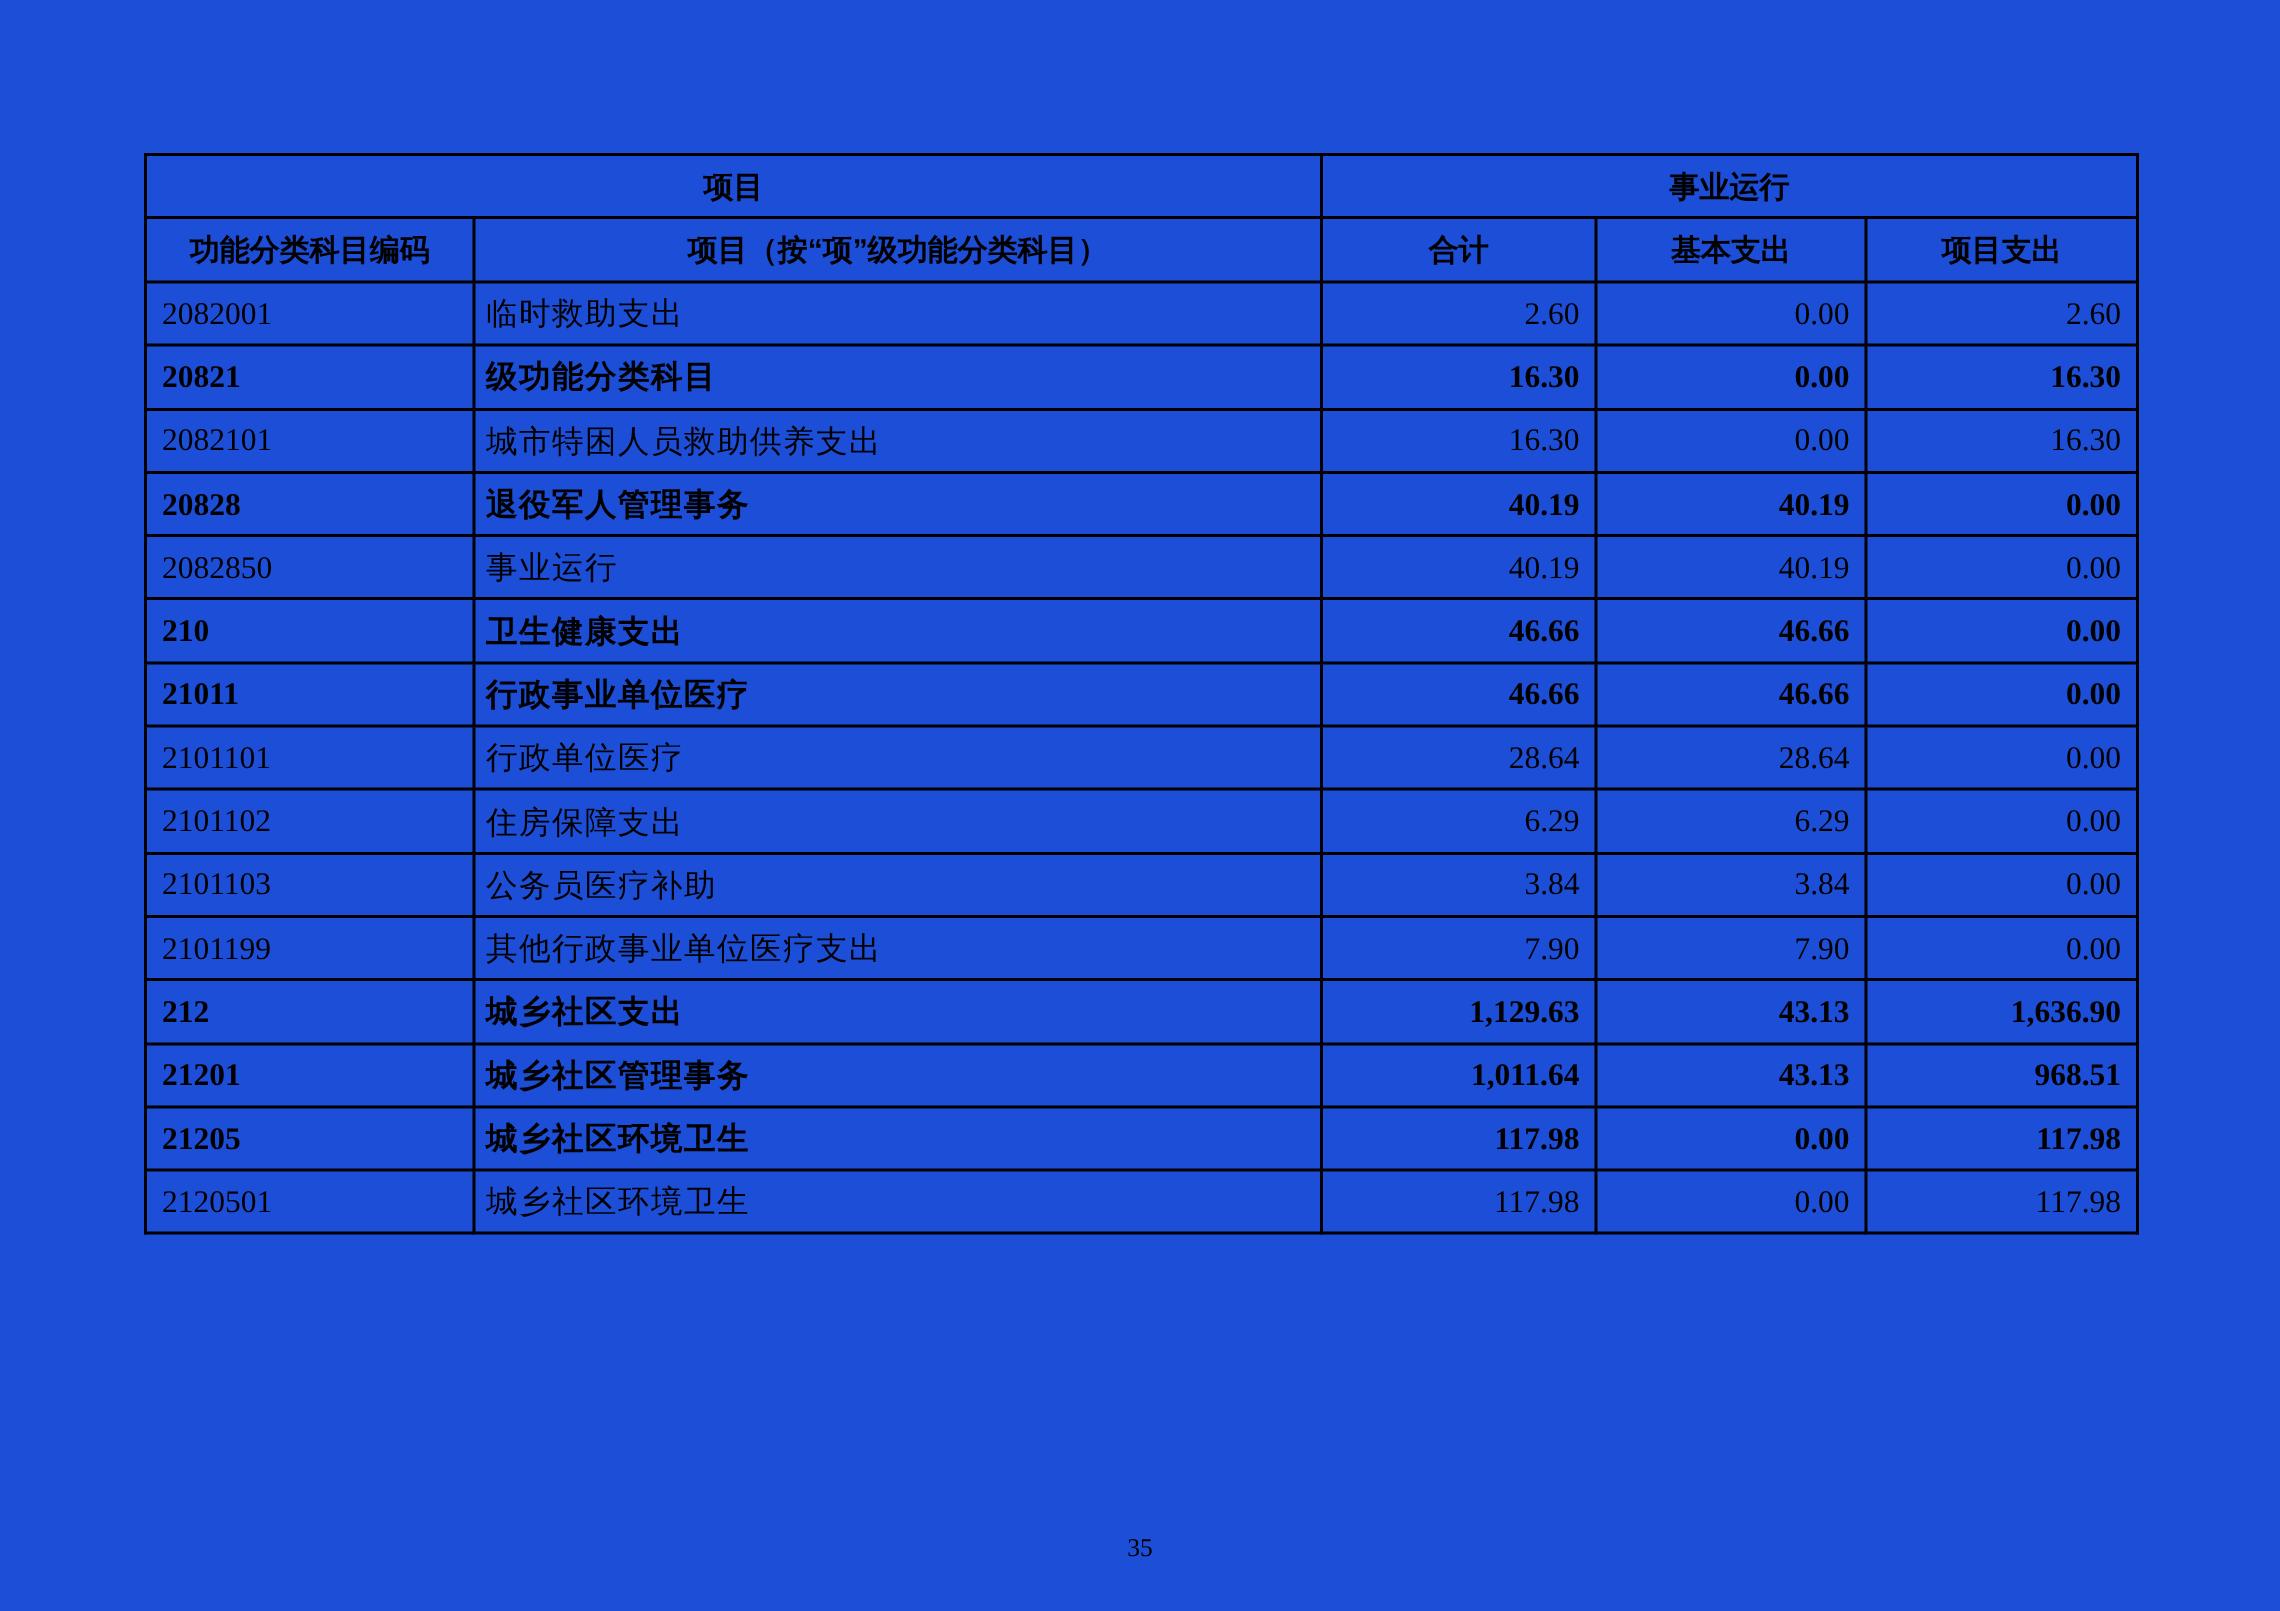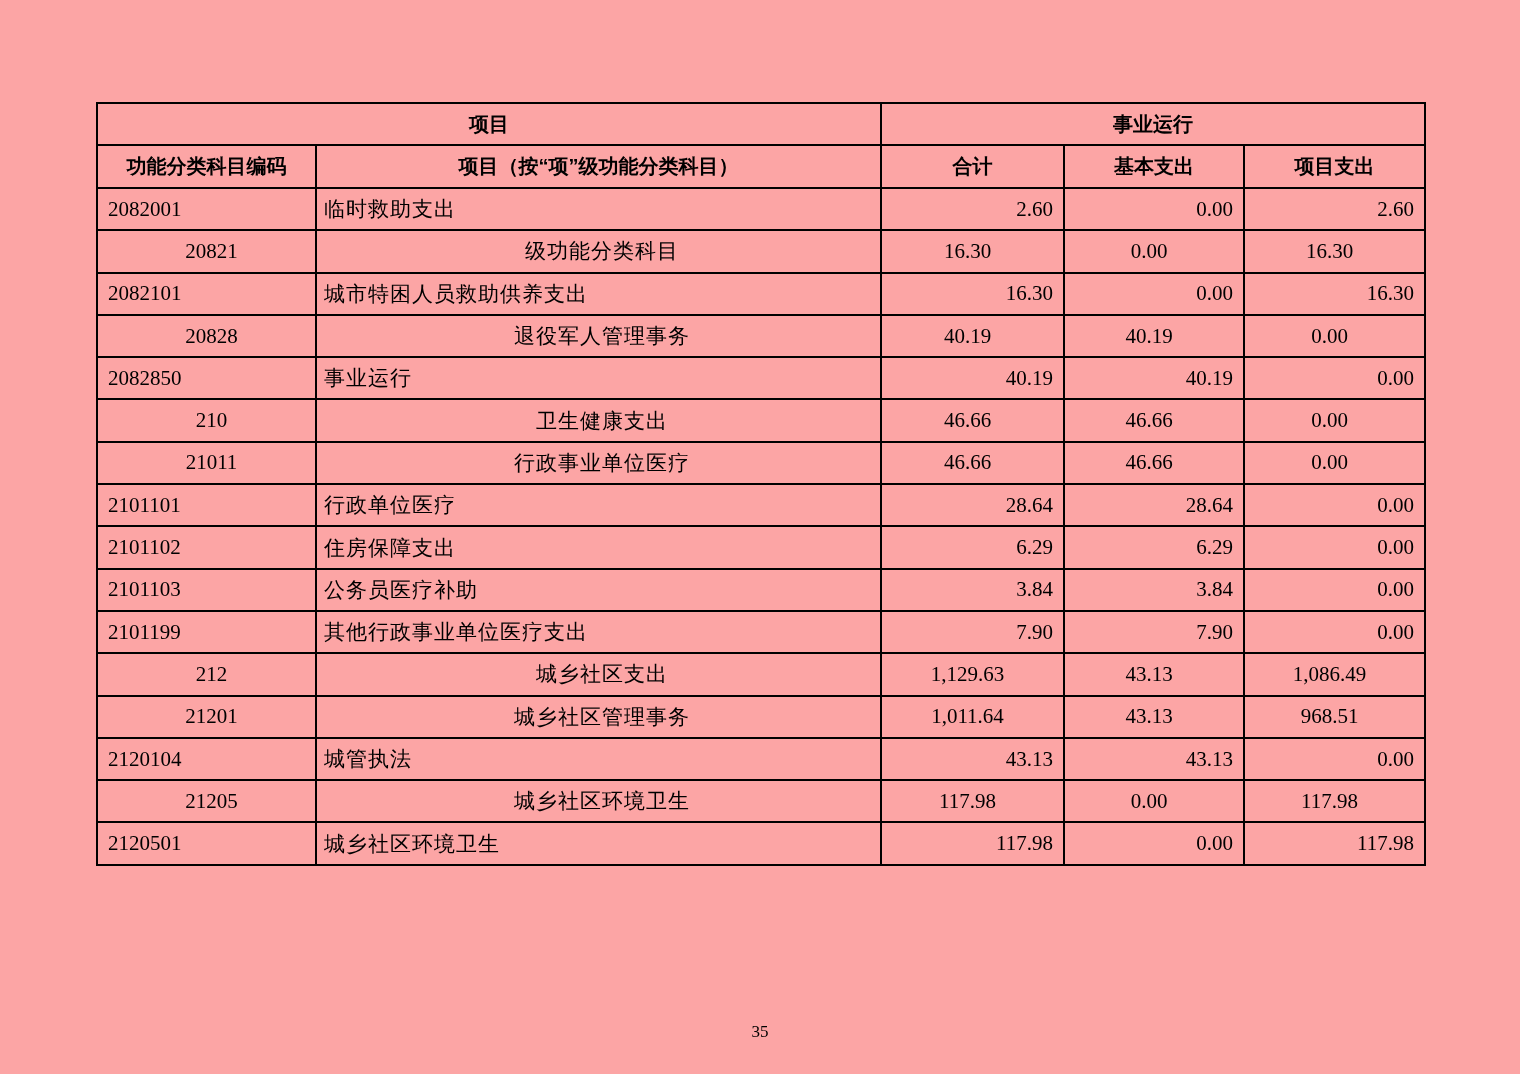--- a/index.html
+++ b/index.html
@@ -4,21 +4,21 @@
 <style>
   html, body {
     margin: 0;
     padding: 0;
     background: #ffffff;
   }
   .page {
     position: relative;
     width: 1520px;
     height: 1074px;
-    background: #fca5a5;
+    background: #1d4ed8;
     overflow: hidden;
     font-family: "Liberation Serif", serif;
     color: #000000;
   }
   table.budget-table {
     position: absolute;
     left: 96px;
     top: 102px;
     width: 1328px;
     border-collapse: collapse;
@@ -53,22 +53,21 @@
     text-align: left;
     padding-left: 7px;
     letter-spacing: 1px;
     margin-top: 30px;
   }
   .budget-table tbody td.num {
     text-align: right;
     padding-right: 10px;
   }
   .budget-table tbody tr.bold td {
-    font-weight: normal;
-    text-align: center;
+    font-weight: bold;
   }
   .page-number {
     position: absolute;
     left: 0;
     width: 1520px;
     top: 997px;
     text-align: center;
     font-size: 17px;
     font-family: "Liberation Serif", serif;
     margin-top: 25px;
@@ -176,36 +175,29 @@
           <td class="name">其他行政事业单位医疗支出</td>
           <td class="num">7.90</td>
           <td class="num">7.90</td>
           <td class="num">0.00</td>
         </tr>
         <tr class="bold">
           <td class="code">212</td>
           <td class="name">城乡社区支出</td>
           <td class="num">1,129.63</td>
           <td class="num">43.13</td>
-          <td class="num">1,086.49</td>
+          <td class="num">1,636.90</td>
         </tr>
         <tr class="bold">
           <td class="code">21201</td>
           <td class="name">城乡社区管理事务</td>
           <td class="num">1,011.64</td>
           <td class="num">43.13</td>
           <td class="num">968.51</td>
         </tr>
-        <tr>
-          <td class="code">2120104</td>
-          <td class="name">城管执法</td>
-          <td class="num">43.13</td>
-          <td class="num">43.13</td>
-          <td class="num">0.00</td>
-        </tr>
         <tr class="bold">
           <td class="code">21205</td>
           <td class="name">城乡社区环境卫生</td>
           <td class="num">117.98</td>
           <td class="num">0.00</td>
           <td class="num">117.98</td>
         </tr>
         <tr>
           <td class="code">2120501</td>
           <td class="name">城乡社区环境卫生</td>

